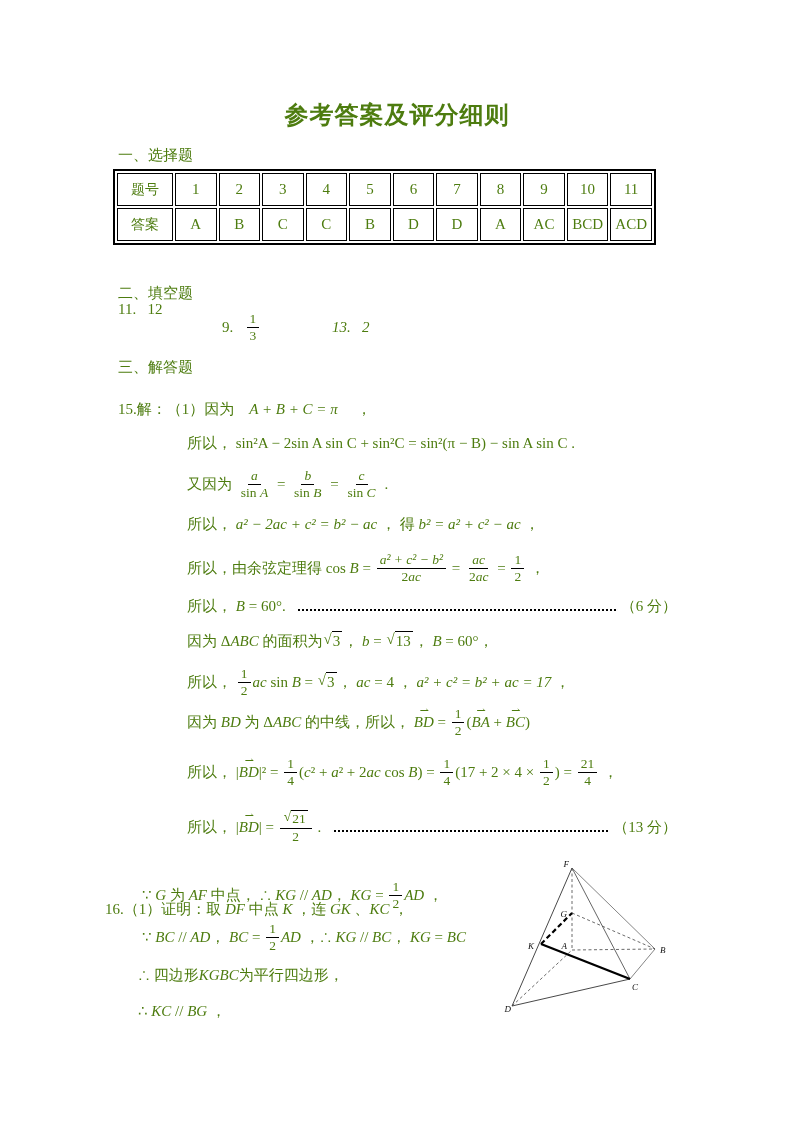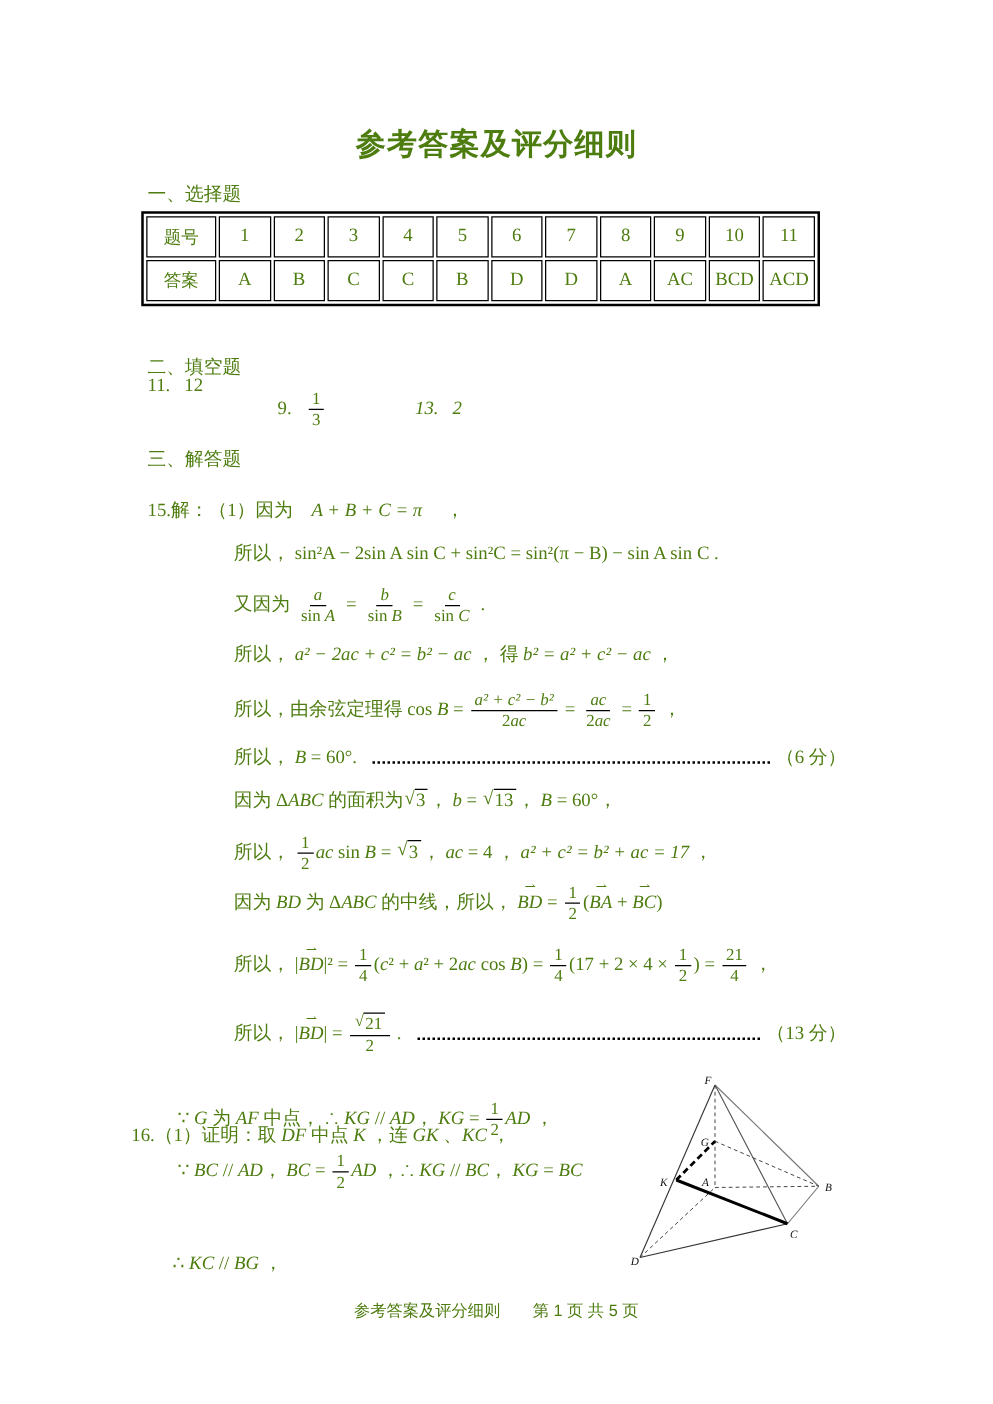--- a/index.html
+++ b/index.html
@@ -125,20 +125,21 @@
   <div class="mline" style="left:187px;top:593px;height:26px;width:490px;"><span>所以， </span><span class="it">B</span><span> = 60°.  </span><span class="leader"></span><span>（6 分）</span></div>
   <div class="mline" style="left:187px;top:627px;height:28px;"><span>因为 Δ</span><span class="it">ABC</span><span> 的面积为</span><span class="sqrt"><span class="rad">√</span><span class="ov">3</span></span><span>， </span><span class="it">b</span><span> = </span><span class="sqrt"><span class="rad">√</span><span class="ov">13</span></span><span>， </span><span class="it">B</span><span> = 60°，</span></div>
   <div class="mline" style="left:187px;top:664px;height:36px;"><span>所以， </span><span class="frac"><span class="num"><span>1</span></span><span class="den"><span>2</span></span></span><span class="it">ac</span><span> sin </span><span class="it">B</span><span> = </span><span class="sqrt"><span class="rad">√</span><span class="ov">3</span></span><span>， </span><span class="it">ac</span><span> = 4 ， </span><span class="it">a² + c² = b² + ac = 17</span><span> ，</span></div>
   <div class="mline" style="left:187px;top:704px;height:36px;"><span>因为 </span><span class="it">BD</span><span> 为 Δ</span><span class="it">ABC</span><span> 的中线，所以， </span><span class="vec"><span class="vec-arrow">⇀</span><span class="vbody">BD</span></span><span> = </span><span class="frac"><span class="num"><span>1</span></span><span class="den"><span>2</span></span></span><span>(</span><span class="vec"><span class="vec-arrow">⇀</span><span class="vbody">BA</span></span><span> + </span><span class="vec"><span class="vec-arrow">⇀</span><span class="vbody">BC</span></span><span>)</span></div>
   <div class="mline" style="left:187px;top:751px;height:42px;"><span>所以， |</span><span class="vec"><span class="vec-arrow">⇀</span><span class="vbody">BD</span></span><span>|² = </span><span class="frac"><span class="num"><span>1</span></span><span class="den"><span>4</span></span></span><span>(</span><span class="it">c</span><span>² + </span><span class="it">a</span><span>² + 2</span><span class="it">ac</span><span> cos </span><span class="it">B</span><span>) = </span><span class="frac"><span class="num"><span>1</span></span><span class="den"><span>4</span></span></span><span>(17 + 2 × 4 × </span><span class="frac"><span class="num"><span>1</span></span><span class="den"><span>2</span></span></span><span>) = </span><span class="frac"><span class="num"><span>21</span></span><span class="den"><span>4</span></span></span><span> ，</span></div>
   <div class="mline" style="left:187px;top:807px;height:40px;width:490px;"><span>所以， |</span><span class="vec"><span class="vec-arrow">⇀</span><span class="vbody">BD</span></span><span>| = </span><span class="frac"><span class="num"><span class="sqrt"><span class="rad">√</span><span class="ov">21</span></span></span><span class="den"><span>2</span></span></span><span> .  </span><span class="leader"></span><span>（13 分）</span></div>
 
   <div class="mline" style="left:105px;top:848px;height:26px;margin-top:48px;"><span>16.（1）证明：取 </span><span class="it">DF</span><span> 中点 </span><span class="it">K</span><span> ，连 </span><span class="it">GK</span><span> 、</span><span class="it">KC</span><span> ，</span></div>
   <div class="mline" style="left:142px;top:876px;height:38px;"><span>∵ </span><span class="it">G</span><span> 为 </span><span class="it">AF</span><span> 中点， ∴ </span><span class="it">KG</span><span> // </span><span class="it">AD</span><span>， </span><span class="it">KG</span><span> = </span><span class="frac"><span class="num"><span>1</span></span><span class="den"><span>2</span></span></span><span class="it">AD</span><span> ，</span></div>
   <div class="mline" style="left:142px;top:918px;height:38px;"><span>∵ </span><span class="it">BC</span><span> // </span><span class="it">AD</span><span>， </span><span class="it">BC</span><span> = </span><span class="frac"><span class="num"><span>1</span></span><span class="den"><span>2</span></span></span><span class="it">AD</span><span> ，∴ </span><span class="it">KG</span><span> // </span><span class="it">BC</span><span>， </span><span class="it">KG</span><span> = </span><span class="it">BC</span></div>
+  <div class="mline" style="left:138px;top:963px;height:24px;"><span>∴ 四边形</span><span class="it">KGBC</span><span>为平行四边形，</span></div>
   <div class="mline" style="left:138px;top:999px;height:24px;"><span>∴ </span><span class="it">KC</span><span> // </span><span class="it">BG</span><span> ，</span></div>
 
   <div class="figure16">
     <svg viewBox="0 0 178 162">
 
       <line x1="69" y1="11" x2="9" y2="149" stroke="#333" stroke-width="0.9"></line>
       <line x1="69" y1="11" x2="152" y2="92" stroke="#777" stroke-width="0.9"></line>
       <line x1="69" y1="11" x2="127" y2="122" stroke="#555" stroke-width="0.9"></line>
       <line x1="9" y1="149" x2="127" y2="122" stroke="#333" stroke-width="0.9"></line>
       <line x1="127" y1="122" x2="152" y2="92" stroke="#777" stroke-width="0.9"></line>
@@ -154,15 +155,14 @@
       <text x="66" y="10" text-anchor="end">F</text>
       <text x="64" y="60" text-anchor="end">G</text>
       <text x="31" y="92" text-anchor="end" font-size="11">K</text>
       <text x="64" y="92" text-anchor="end" font-size="8">A</text>
       <text x="157" y="96" text-anchor="start" font-size="8">B</text>
       <text x="129" y="133" text-anchor="start">C</text>
       <text x="8" y="155" text-anchor="end" font-size="8">D</text>
     </svg>
   </div>
 
-  <div class="footer">参考答案及评分细则　　第 1 页 共 5 页</div>
 
 </div>
 
 </body></html>

